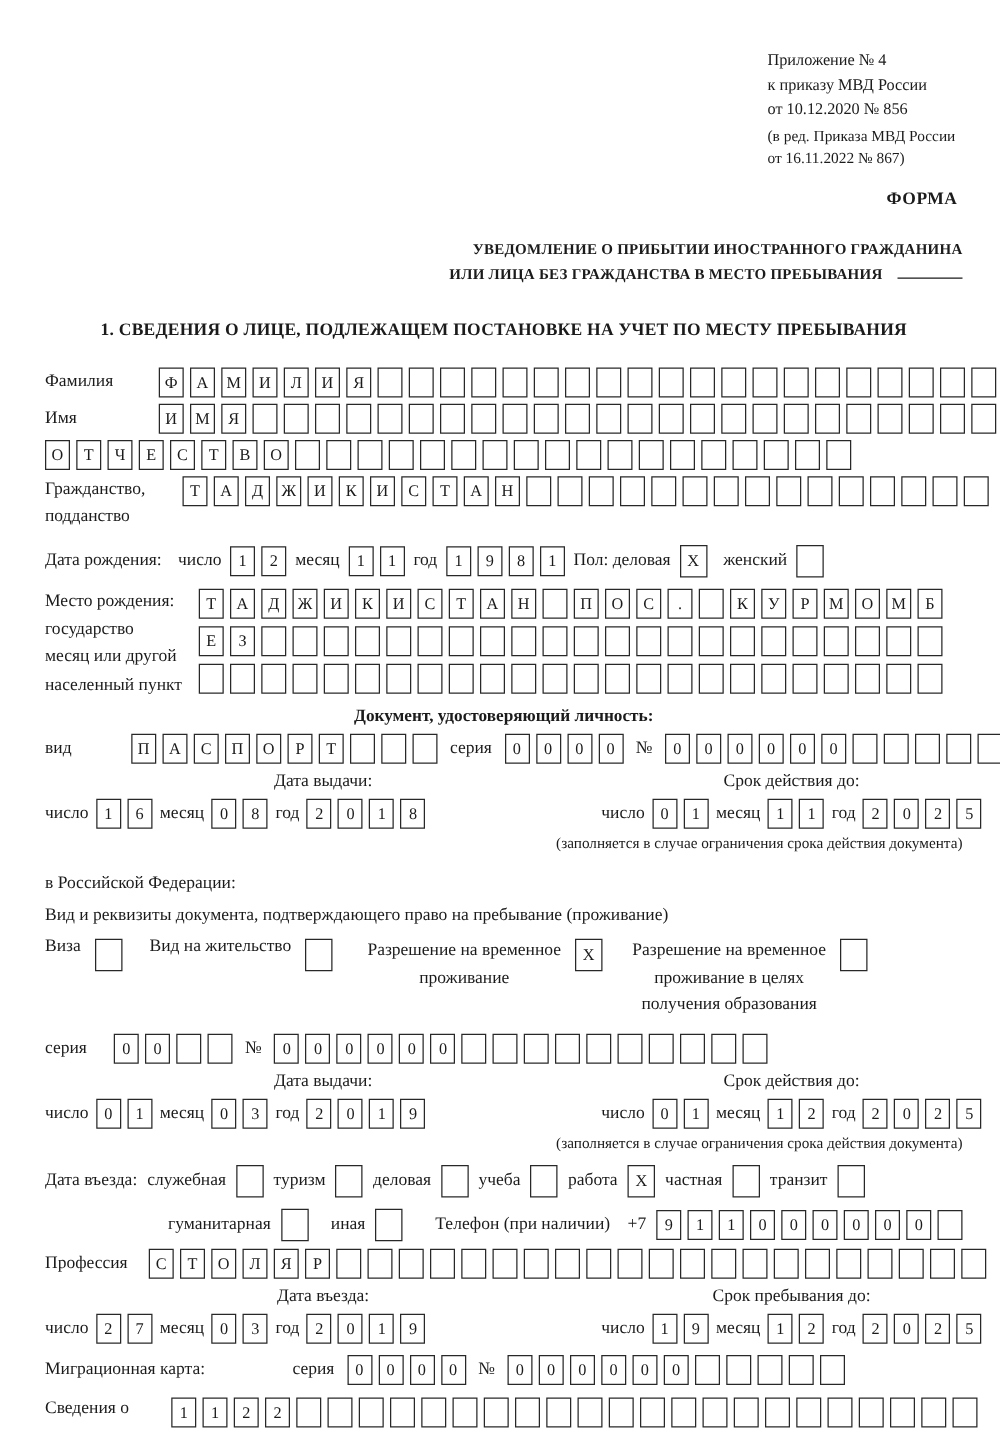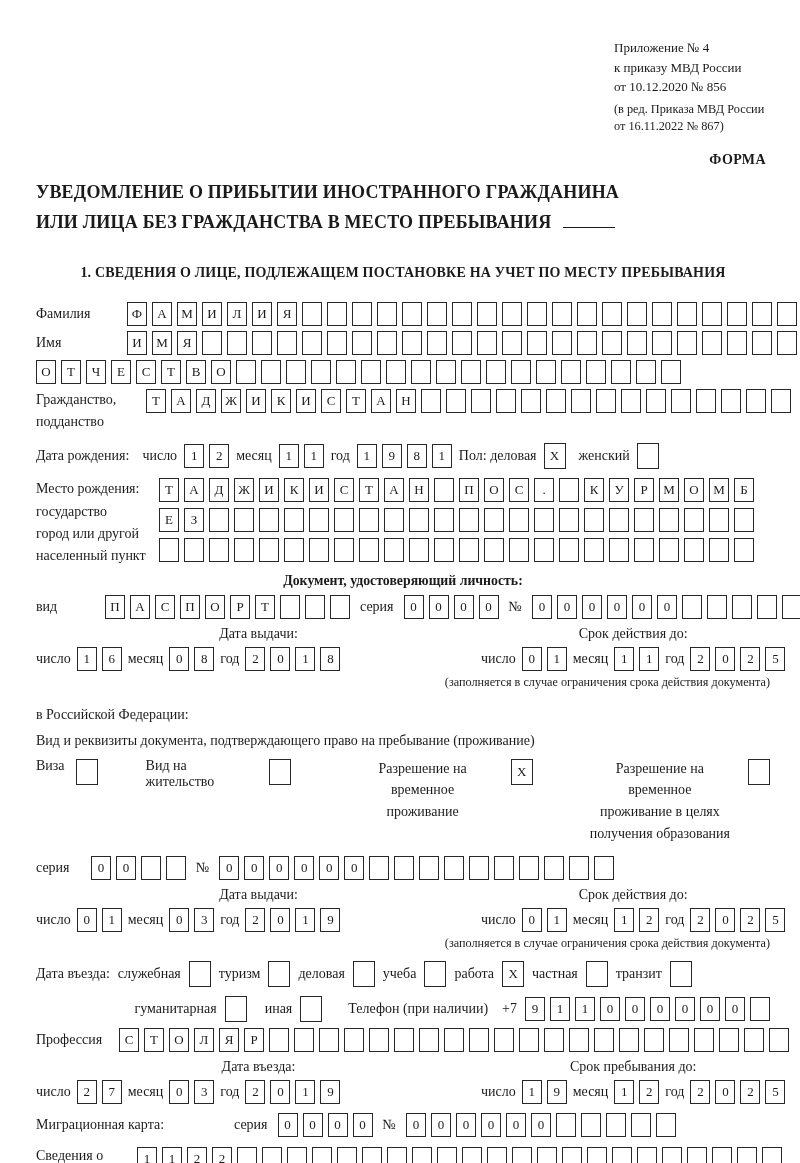--- a/index.html
+++ b/index.html
@@ -9,21 +9,21 @@
     background:#fff;color:#1b1b1b;
     font-family:"Liberation Serif","DejaVu Serif",serif;
     font-size:14px;overflow:hidden;
   }
   
   .annex{margin-left:578px;line-height:1.5;}
   .annex-main{font-size:13px;}
   .annex-rev{font-size:12.3px;margin-top:4px;line-height:1.45;}
   .forma{ text-align:right;font-weight:bold;font-size:14px;margin-top:16px;padding-right:4px;letter-spacing:.4px;}
   
-  .title{text-align:left;font-weight:bold;font-size:18px;margin-top:10px;line-height:1.65;letter-spacing:.2px;}
+  .title{text-align:right;font-weight:bold;font-size:12px;margin-top:22px;line-height:1.65;letter-spacing:.2px;}
   .title-underline{display:inline-block;width:52px;border-bottom:1.7px solid #1b1b1b;margin-left:12px;vertical-align:baseline;}
   .sec-h{text-align:center;font-weight:bold;font-size:14px;margin:27px 0 21px 0;letter-spacing:.2px;}
   
   .row{display:flex;align-items:center;margin-bottom:5px;}
   .row-top{display:flex;align-items:flex-start;margin-bottom:5px;}
   .lbl{flex:0 0 auto;}
   .lbl-block{flex:0 0 auto;line-height:1.6;}
   .w91{width:91px;}.w117{width:123px;}.w104{width:110px;}.w69{width:69px;}.w77{width:83px;}.w101{width:101px;}
   .boxes{display:inline-flex;gap:5px;flex:0 0 auto;}
   .bx{
@@ -38,21 +38,21 @@
   
   .doc-head{text-align:center;font-weight:bold;font-size:13.8px;margin:4px 0 6px 0;}
   .dp{display:flex;margin-top:7px;}
   .dp-col-l{flex:0 0 445px;}
   .dp-col-r{flex:1 1 auto;}
   .dp-head{text-align:center;margin-bottom:5px;}
   .dp-row{display:flex;align-items:center;gap:6px;}
   .note-r{text-align:right;font-size:12.2px;margin-top:4px;}
   
   .res-para{margin-top:12px;line-height:1.85;}
-  .visa-opts{display:flex;align-items:flex-start;margin:4px 0 12px 0;gap:26px;}
+  .visa-opts{display:flex;align-items:flex-start;margin:4px 0 12px 0;}
   .vopt{display:flex;align-items:flex-start;gap:11px;}
   .vlab-c{text-align:center;line-height:1.55;}
   .cb .bx{width:20px;height:24px;}
   .vopt .cb{margin-top:1px;}
   
   .purpose-row{display:flex;align-items:center;gap:8px;margin-top:10px;}
   .purpose-row2{display:flex;align-items:center;gap:8px;margin-top:9px;padding-left:76px;justify-content:flex-end;}
   .phone-lab{margin-left:18px;}
   .phone-pref{margin-left:6px;}
   .mt6{margin-top:6px;}
@@ -242,21 +242,21 @@
     <span class="gap-l">женский</span>
     <span class="boxes cb">
         <span class="bx"></span>
       </span>
   </div>
 
   <div class="row-top">
     <span class="lbl-block w117">
       <div>Место рождения:</div>
       <div>государство</div>
-      <div>город или другой</div>
+      <div>месяц или другой</div>
       <div>населенный пункт</div>
     </span>
     <span class="box-stack">
       <span class="boxes">
           <span class="bx">Т</span>
           <span class="bx">А</span>
           <span class="bx">Д</span>
           <span class="bx">Ж</span>
           <span class="bx">И</span>
           <span class="bx">К</span>

